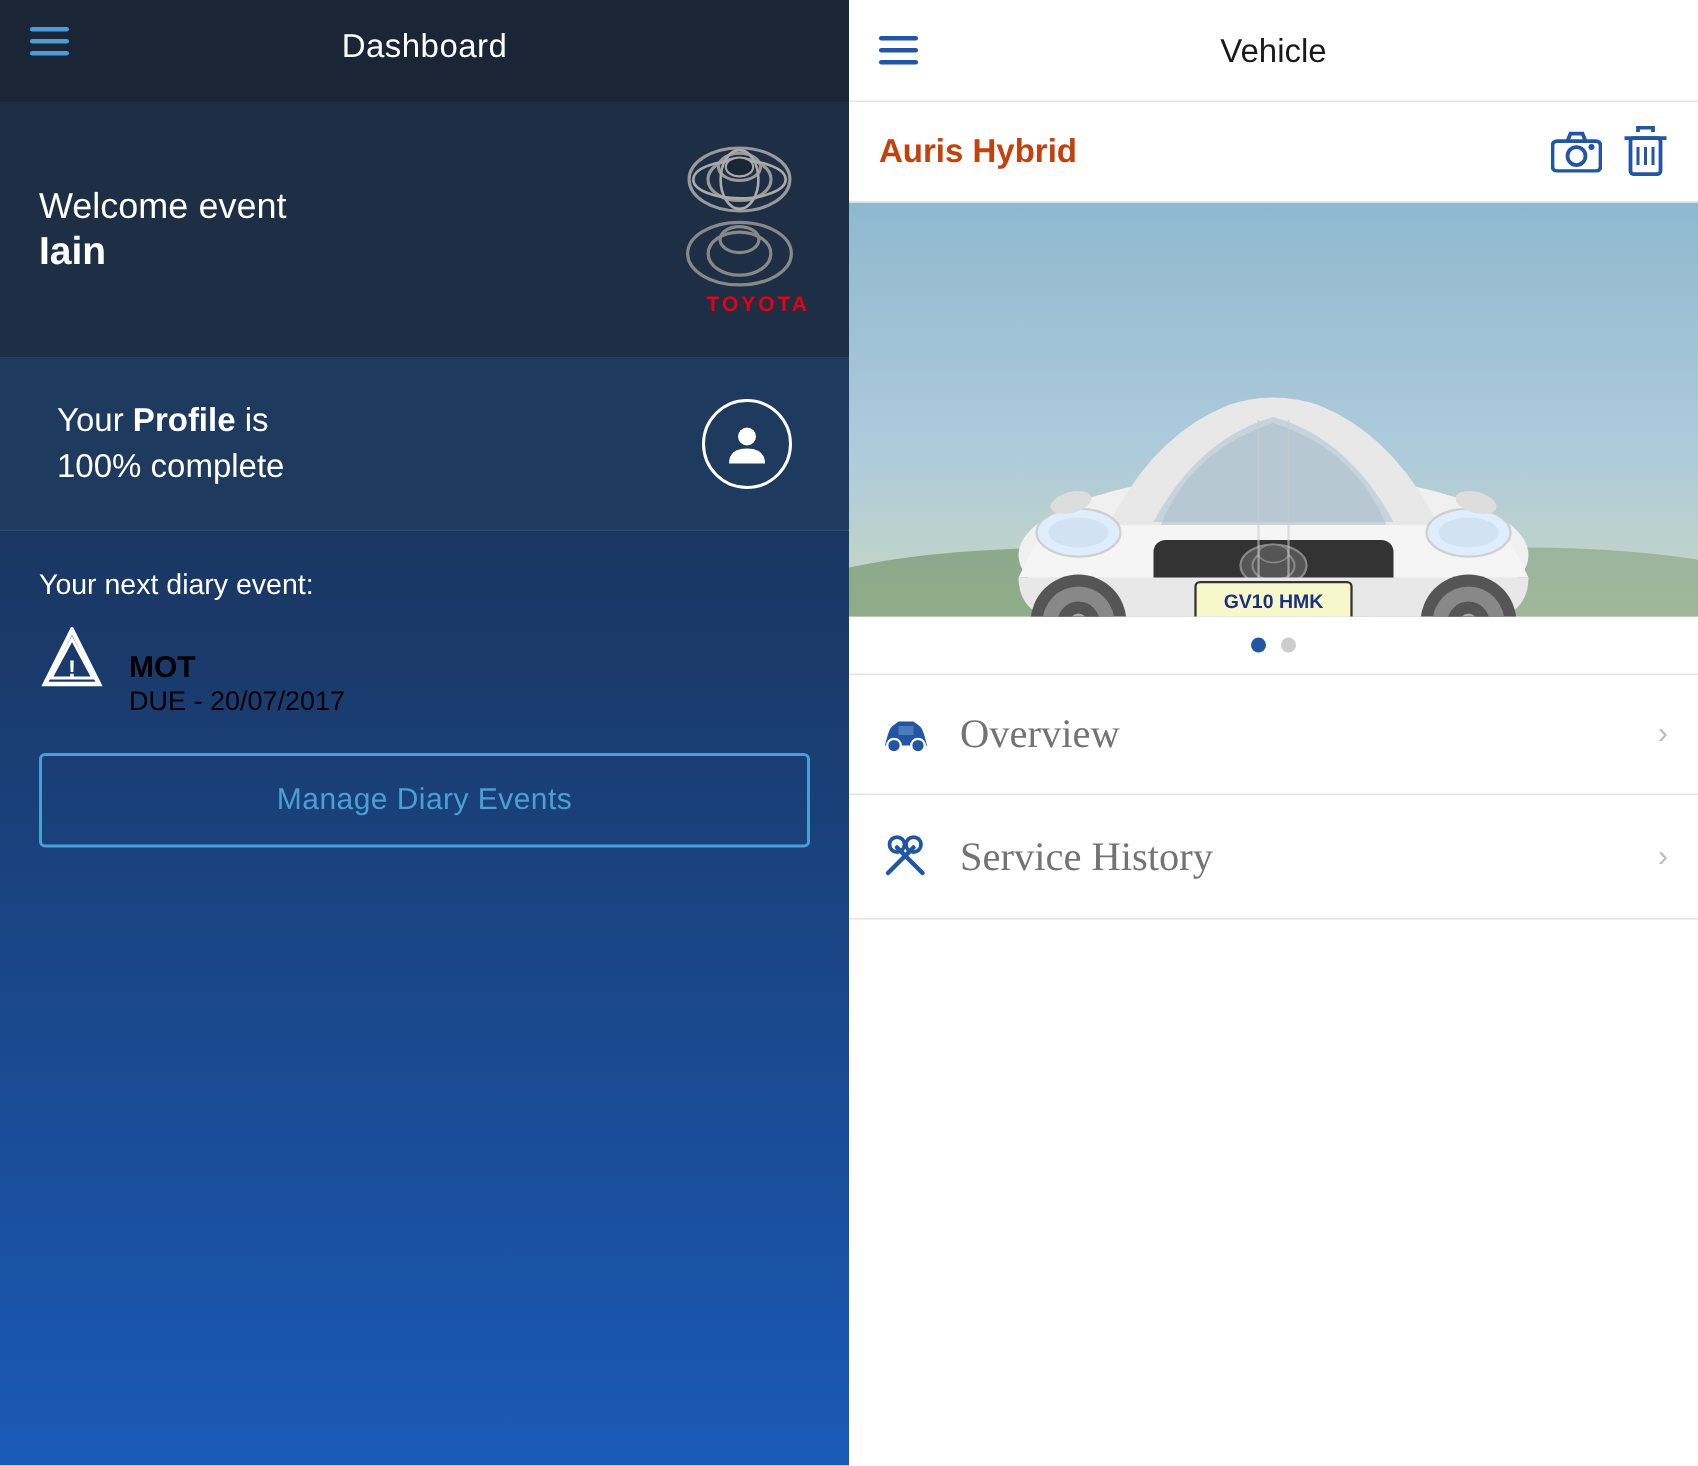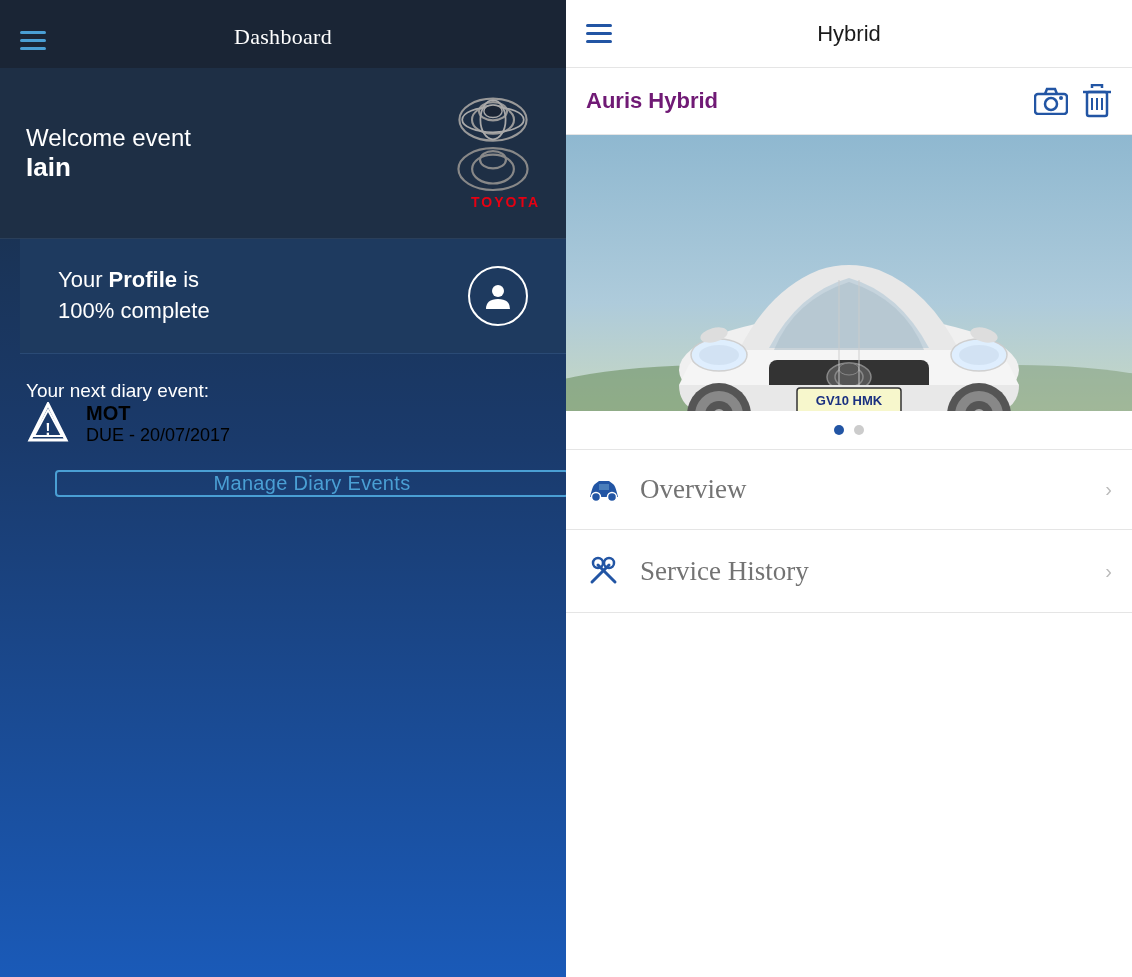--- a/index.html
+++ b/index.html
@@ -17,25 +17,24 @@
       height: 977px;
       background: linear-gradient(180deg, #1a2b3c 0%, #1a3a6b 45%, #1a5ab8 100%);
       display: flex;
       flex-direction: column;
     }
 
     .left-header {
       background: #1a2535;
       padding: 18px 4px;
       display: flex;
-      align-items: flex-end;
+      align-items: flex-start;
       justify-content: center;
       position: relative;
       min-height: 68px;
-      font-family: Liberation Serif, serif;
     }
 
     .left-header-title {
       color: white;
       font-size: 22px;
       font-weight: 400;
       letter-spacing: 0.3px;
     }
 
     .hamburger-icon {
@@ -98,21 +97,20 @@
     }
 
     
     .profile-section {
       background: #1e3a5f;
       padding: 26px 38px;
       display: flex;
       align-items: center;
       justify-content: space-between;
       border-bottom: 1px solid #2a4a75;
-      margin-left: 20px;
     }
 
     .profile-text {
       color: white;
       font-size: 22px;
       font-weight: 300;
       line-height: 1.4;
     }
 
     .profile-text strong {
@@ -156,40 +154,41 @@
 
     .mot-icon {
       width: 44px;
       height: 44px;
       flex-shrink: 0;
     }
 
     .diary-event-title {
       font-size: 20px;
       font-weight: 600;
+      margin-top: 32px;
     }
 
     .diary-event-due {
       font-size: 18px;
       font-weight: 300;
     }
 
     .manage-diary-btn {
       display: block;
       width: 100%;
+      padding: 18px;
       border: 2px solid #4a9fd4;
       border-radius: 4px;
       background: transparent;
       color: #4a9fd4;
       font-size: 20px;
       font-weight: 400;
       text-align: center;
       cursor: pointer;
       letter-spacing: 0.3px;
-      margin-left: 29px;
     }
 
     
     .right-panel {
       width: 566px;
       height: 977px;
       background: white;
       display: flex;
       flex-direction: column;
     }
@@ -233,21 +232,21 @@
       padding: 16px 20px;
       display: flex;
       align-items: center;
       justify-content: space-between;
       border-bottom: 1px solid #e5e5e5;
     }
 
     .vehicle-name {
       font-size: 22px;
       font-weight: 700;
-      color: #701a75;
+      color: #c2410c;
     }
 
     .vehicle-actions {
       display: flex;
       gap: 14px;
       align-items: center;
     }
 
     .action-icon-btn {
       background: none;
@@ -403,21 +402,21 @@
 </div>
 
 <div class="right-panel">
 
   <div class="right-header">
     <div class="right-hamburger">
       <span></span>
         <span></span>
         <span></span>
     </div>
-    <span class="right-header-title">Hybrid</span>
+    <span class="right-header-title">Vehicle</span>
   </div>
 
   <div class="vehicle-title-bar">
     <span class="vehicle-name">Auris Hybrid</span>
     <div class="vehicle-actions">
       <button class="action-icon-btn">
         <svg width="34" height="28" viewBox="0 0 34 28">
           <rect x="1" y="7" width="32" height="20" rx="3" fill="none" stroke="#2255a4" stroke-width="2.5"></rect>
           <circle cx="17" cy="17" r="6" fill="none" stroke="#2255a4" stroke-width="2.5"></circle>
           <path d="M11 7 L13 2 L21 2 L23 7" fill="none" stroke="#2255a4" stroke-width="2.5"></path>

